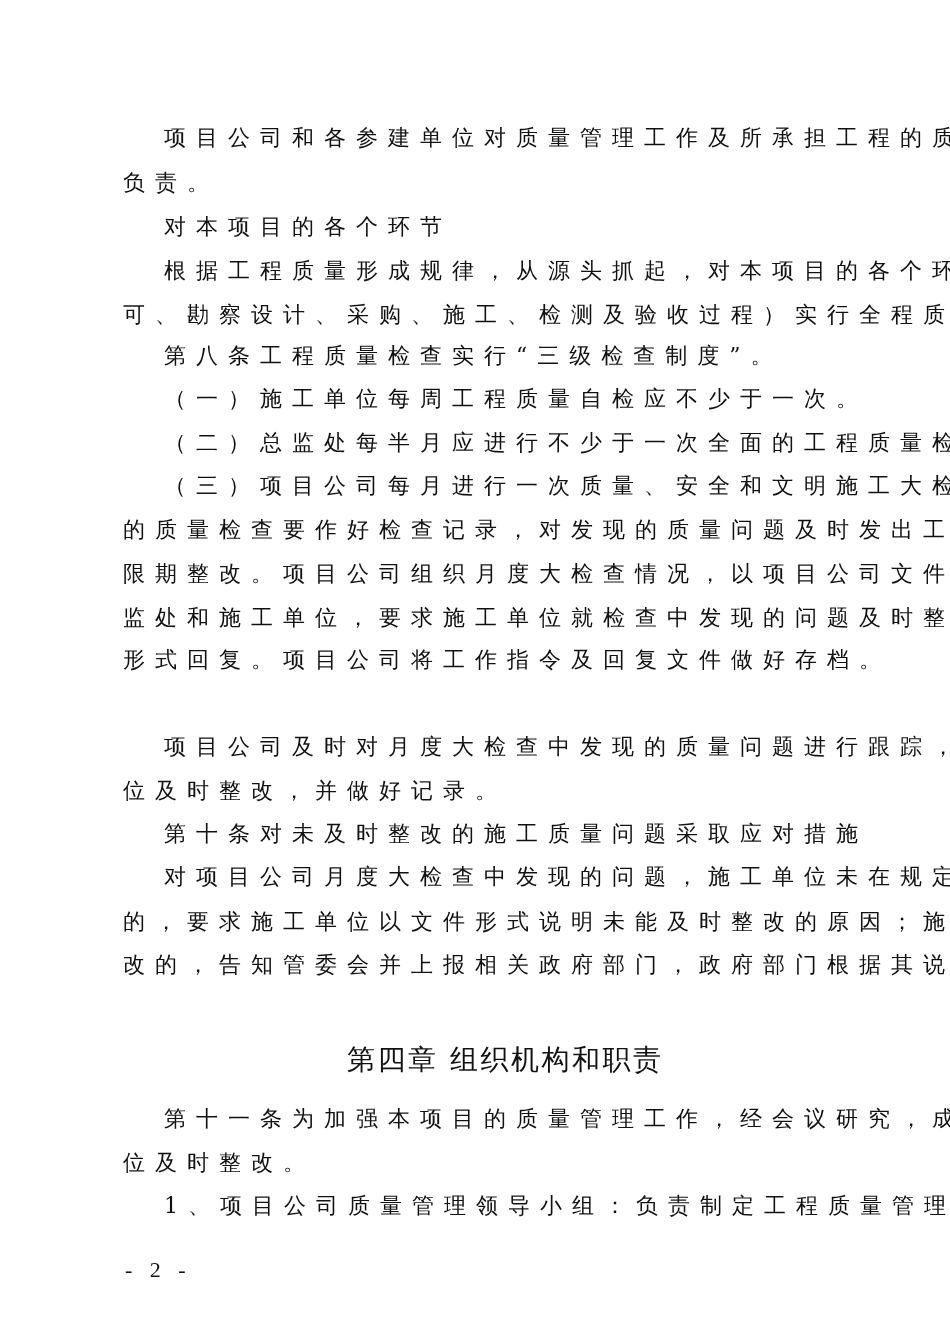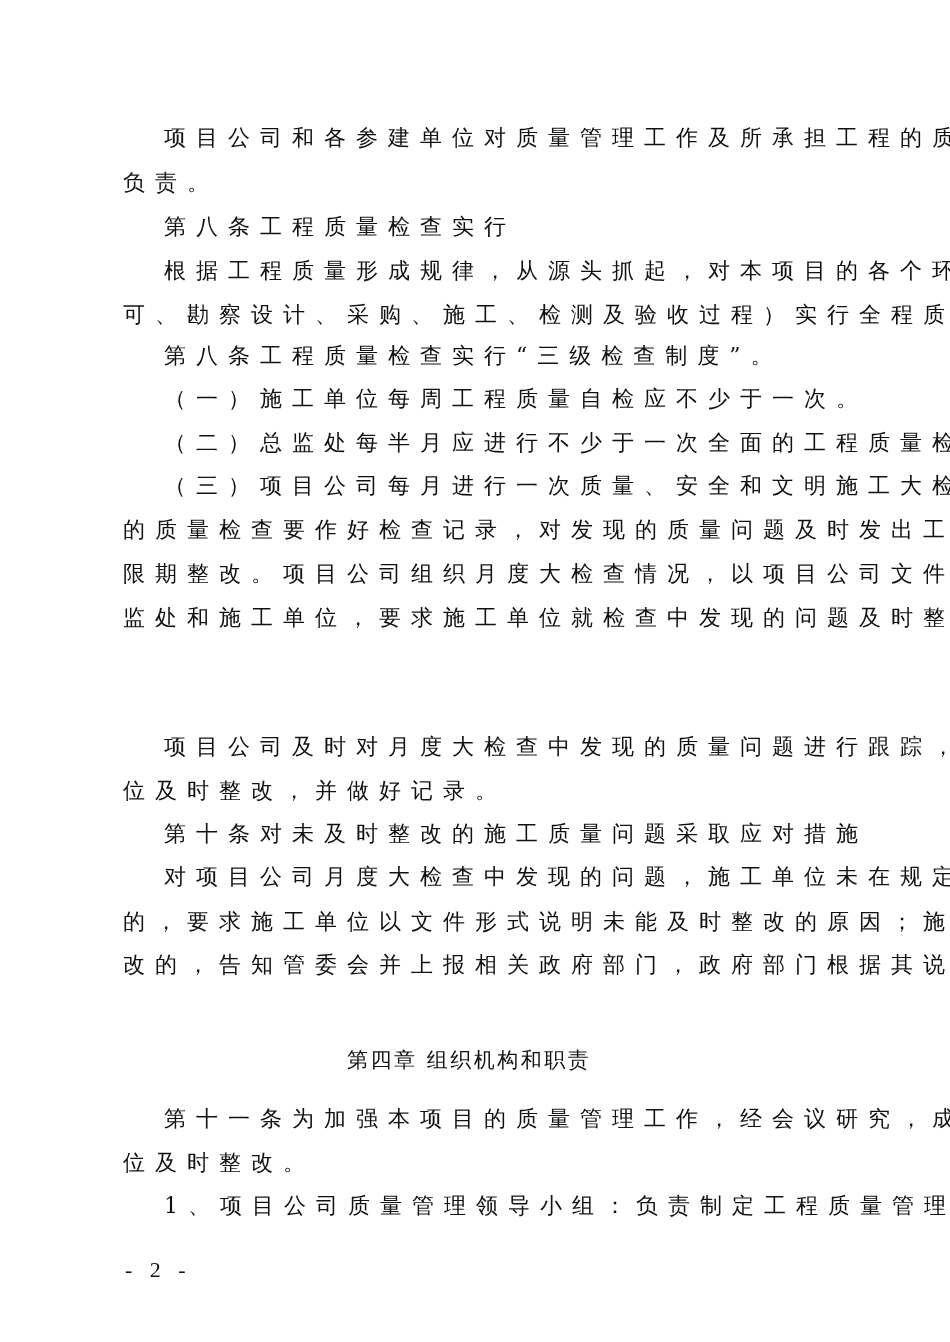--- a/index.html
+++ b/index.html
@@ -2,42 +2,43 @@
 <html><head>
 <meta charset="utf-8">
 <style>
   html, body { margin: 0; padding: 0; background: #ffffff; }
   body { width: 950px; height: 1342px; position: relative; overflow: hidden;
          font-family: "DejaVu Serif", "Liberation Serif", serif; color: #111; }
   .page { position: absolute; left: 0; top: 0; width: 950px; height: 1342px; background: #fff; }
   .line { position: absolute; left: 123px; white-space: nowrap; font-size: 22px;
           letter-spacing: 10px; line-height: 30px; height: 30px; }
   .indent { left: 164px; }
-  .heading { position: absolute; left: 347px; white-space: nowrap; font-size: 21px;
+  .heading { position: absolute; left: 347px; white-space: nowrap; font-size: 28px;
              letter-spacing: 2.5px; line-height: 32px; }
   .pagenum { position: absolute; left: 125px; top: 1255px; font-size: 22px;
              letter-spacing: 6px; white-space: nowrap; line-height: 30px;
              font-family: "Liberation Serif", serif; }
 </style>
 </head>
 <body>
 
 <div class="page">
   <div class="line indent" style="top:123px">项目公司和各参建单位对质量管理工作及所承担工程的质量责任全面</div>
   <div class="line" style="top:168px">负责。</div>
-  <div class="line indent" style="top:212px">第八条工程质量检查实行</div>
+  <div class="line indent" style="top:212px">对本项目的各个环节</div>
   <div class="line indent" style="top:256px">根据工程质量形成规律，从源头抓起，对本项目的各个环节（包括工</div>
   <div class="line" style="top:300px">可、勘察设计、采购、施工、检测及验收过程）实行全程质量管控。</div>
   <div class="line indent" style="top:341px">第八条工程质量检查实行“三级检查制度”。</div>
   <div class="line indent" style="top:384px">（一）施工单位每周工程质量自检应不少于一次。</div>
   <div class="line indent" style="top:428px">（二）总监处每半月应进行不少于一次全面的工程质量检查。</div>
   <div class="line indent" style="top:471px">（三）项目公司每月进行一次质量、安全和文明施工大检查。各单位</div>
   <div class="line" style="top:515px">的质量检查要作好检查记录，对发现的质量问题及时发出工作指令，要求</div>
   <div class="line" style="top:559px">限期整改。项目公司组织月度大检查情况，以项目公司文件形式下发至总</div>
   <div class="line" style="top:603px">监处和施工单位，要求施工单位就检查中发现的问题及时整改，并以文件</div>
+  <div class="line" style="top:645px">形式回复。项目公司将工作指令及回复文件做好存档。</div>
   <div class="line indent" style="top:732px">项目公司及时对月度大检查中发现的质量问题进行跟踪，督促施工单</div>
   <div class="line indent" style="top:819px">第十条对未及时整改的施工质量问题采取应对措施</div>
   <div class="line" style="top:776px">位及时整改，并做好记录。</div>
   <div class="line indent" style="top:862px">对项目公司月度大检查中发现的问题，施工单位未在规定时限内整改</div>
   <div class="line" style="top:907px">的，要求施工单位以文件形式说明未能及时整改的原因；施工单位拒绝整</div>
   <div class="line" style="top:950px">改的，告知管委会并上报相关政府部门，政府部门根据其说明的原因采取</div>
 
   <div class="heading" style="top:1044px">第四章  组织机构和职责</div>
 
   <div class="line indent" style="top:1104px">第十一条为加强本项目的质量管理工作，经会议研究，成立质量管理</div>

